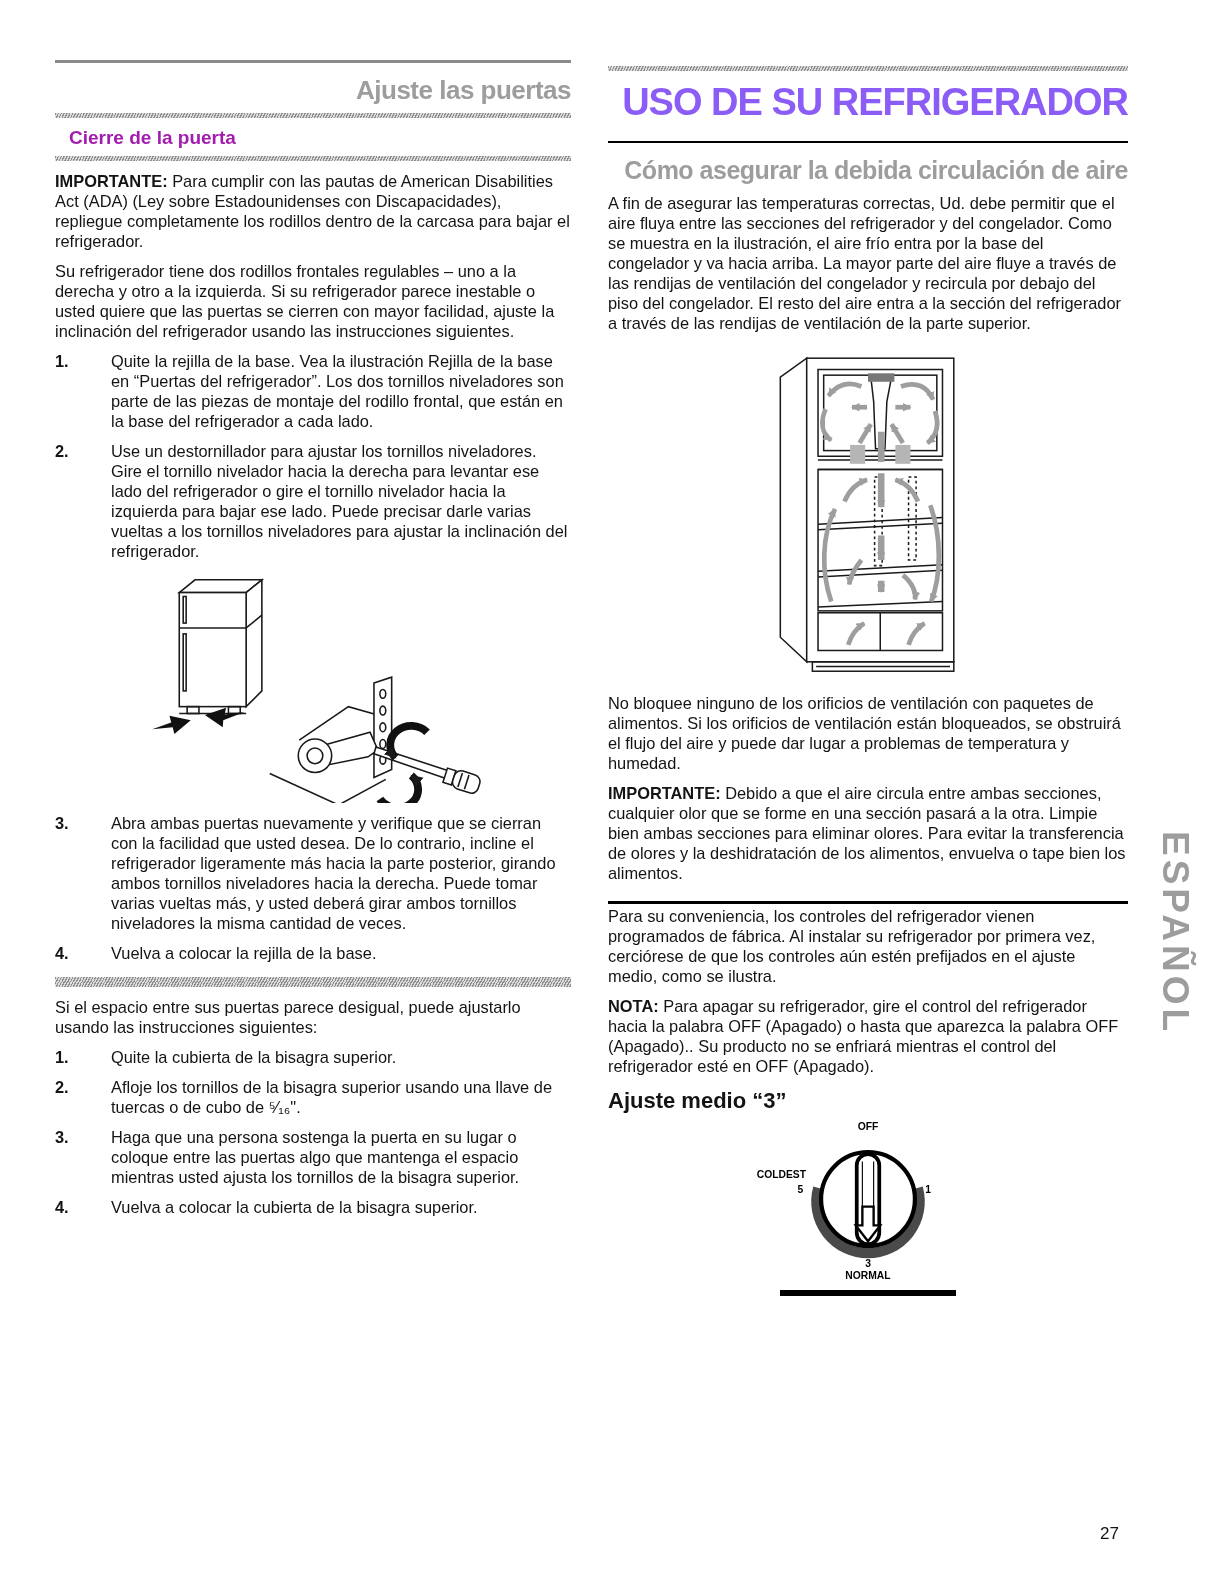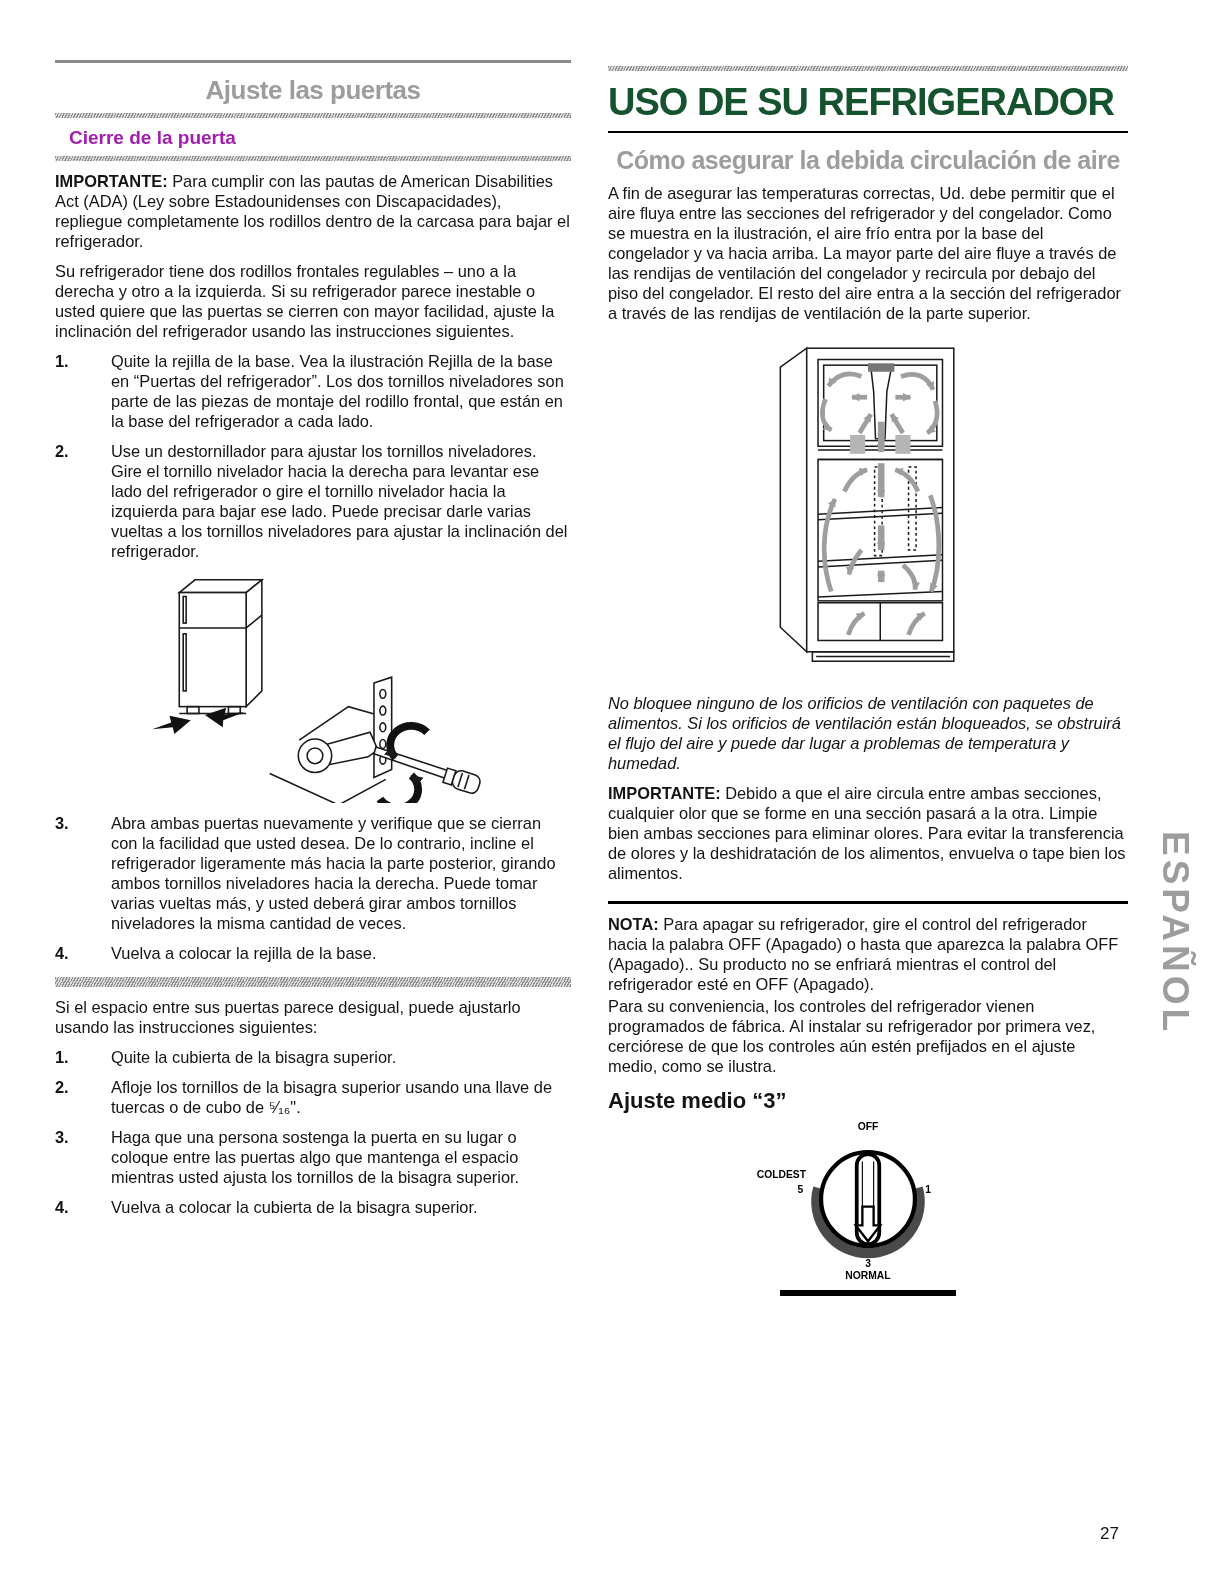--- a/index.html
+++ b/index.html
@@ -10,32 +10,32 @@
   }
   .col-left{position:absolute;left:55px;top:60px;width:516px;}
   .col-right{position:absolute;left:608px;top:66px;width:520px;}
   .rule-solid-gray{height:3px;background:#8a8a8a;}
   .hatch{
     height:5px;
     background:repeating-linear-gradient(115deg,#8f8f8f 0px,#8f8f8f 1.2px,#dcdcdc 1.2px,#dcdcdc 2.6px);
   }
   .rule-black{height:2px;background:#000;}
   .gray-head{
-    color:#9d9d9d;font-weight:bold;text-align:center;
+    color:#9d9d9d;font-weight:bold;text-align:right;
     font-size:26px;line-height:30px;margin:12px 0 8px 0;letter-spacing:-0.5px;
     white-space:nowrap;
   }
   .gray-head.tight{font-size:25px;}
   .sub-head{
     font-weight:bold;font-size:19px;line-height:22px;color:#a21caf;
     padding-left:14px;margin:9px 0 7px 0;
   }
   .big-title{
-    font-weight:bold;font-size:38px;line-height:42px;color:#14532d;
-    letter-spacing:-1px;margin:10px 0 8px 0;white-space:nowrap;
+    font-weight:bold;font-size:38px;line-height:42px;color:#8b5cf6;
+    letter-spacing:-1px;margin:10px 0 18px 0;white-space:nowrap;text-align:right;
   }
   p.body{font-size:16.4px;line-height:20px;margin:10px 0 0 0;}
   .b{font-weight:bold;}
   .steps{margin-top:4px;}
   .step{display:flex;margin-top:10px;font-size:16.4px;line-height:20px;}
   .step-num{flex:none;width:36px;font-weight:bold;}
   .step-body{flex:1;margin-left:20px;}
   .note{margin:8px 0 0 36px;font-size:16.4px;line-height:20px;}
   .figure{display:block;margin:6px auto 4px auto;}
   .caption{font-weight:bold;font-size:22px;text-align:left;margin:12px 0 2px 0;}
@@ -236,30 +236,30 @@
         <path d="M171,170 C183,202 183,244 172,272" marker-end="url(#ag)"></path>
         <path d="M119,202 L119,228" stroke-width="7" marker-end="url(#ag)"></path>
         <path d="M98,228 C90,238 86,246 85,254" marker-end="url(#ag)"></path>
         <path d="M142,244 C152,252 156,262 155,270" marker-end="url(#ag)"></path>
         <path d="M119,250 L119,262" stroke-width="7" marker-end="url(#ag)"></path>
         <path d="M84,318 C87,308 93,300 101,295" marker-end="url(#ag)"></path>
         <path d="M148,318 C151,308 157,300 165,295" marker-end="url(#ag)"></path>
       </g>
     </svg>
 
-    <p class="body" style="margin-top:28px;font-style:italic;">No bloquee ninguno de los orificios de ventilación con paquetes de alimentos. Si los orificios de ventilación están bloqueados, se obstruirá el flujo del aire y puede dar lugar a problemas de temperatura y humedad.</p>
+    <p class="body" style="margin-top:18px;">No bloquee ninguno de los orificios de ventilación con paquetes de alimentos. Si los orificios de ventilación están bloqueados, se obstruirá el flujo del aire y puede dar lugar a problemas de temperatura y humedad.</p>
 
     <p class="body"><span class="b">IMPORTANTE:</span><span> Debido a que el aire circula entre ambas secciones, cualquier olor que se forme en una sección pasará a la otra. Limpie bien ambas secciones para eliminar olores. Para evitar la transferencia de olores y la deshidratación de los alimentos, envuelva o tape bien los alimentos.</span></p>
 
     <div class="rule-black" style="margin-top:18px;height:2.5px;"></div>
 
 
+    <p class="body" style="margin-top:2px;">Para su conveniencia, los controles del refrigerador vienen programados de fábrica. Al instalar su refrigerador por primera vez, cerciórese de que los controles aún estén prefijados en el ajuste medio, como se ilustra.</p>
+
     <p class="body"><span class="b">NOTA:</span><span> Para apagar su refrigerador, gire el control del refrigerador hacia la palabra OFF (Apagado) o hasta que aparezca la palabra OFF (Apagado).. Su producto no se enfriará mientras el control del refrigerador esté en OFF (Apagado).</span></p>
-
-    <p class="body" style="margin-top:2px;">Para su conveniencia, los controles del refrigerador vienen programados de fábrica. Al instalar su refrigerador por primera vez, cerciórese de que los controles aún estén prefijados en el ajuste medio, como se ilustra.</p>
 
     <div class="caption">Ajuste medio “3”</div>
 
     <div class="dial-wrap">
       <svg width="244" height="168" viewBox="0 0 260 178">
         <text class="dial-label" x="130" y="14" text-anchor="middle">OFF</text>
 
         <path d="M77,76 A55,55 0 1 0 183,76" fill="none" stroke="#4a4a4a" stroke-width="11"></path>
 
         <circle cx="130" cy="88" r="50" fill="#fff" stroke="#000" stroke-width="4.5"></circle>

